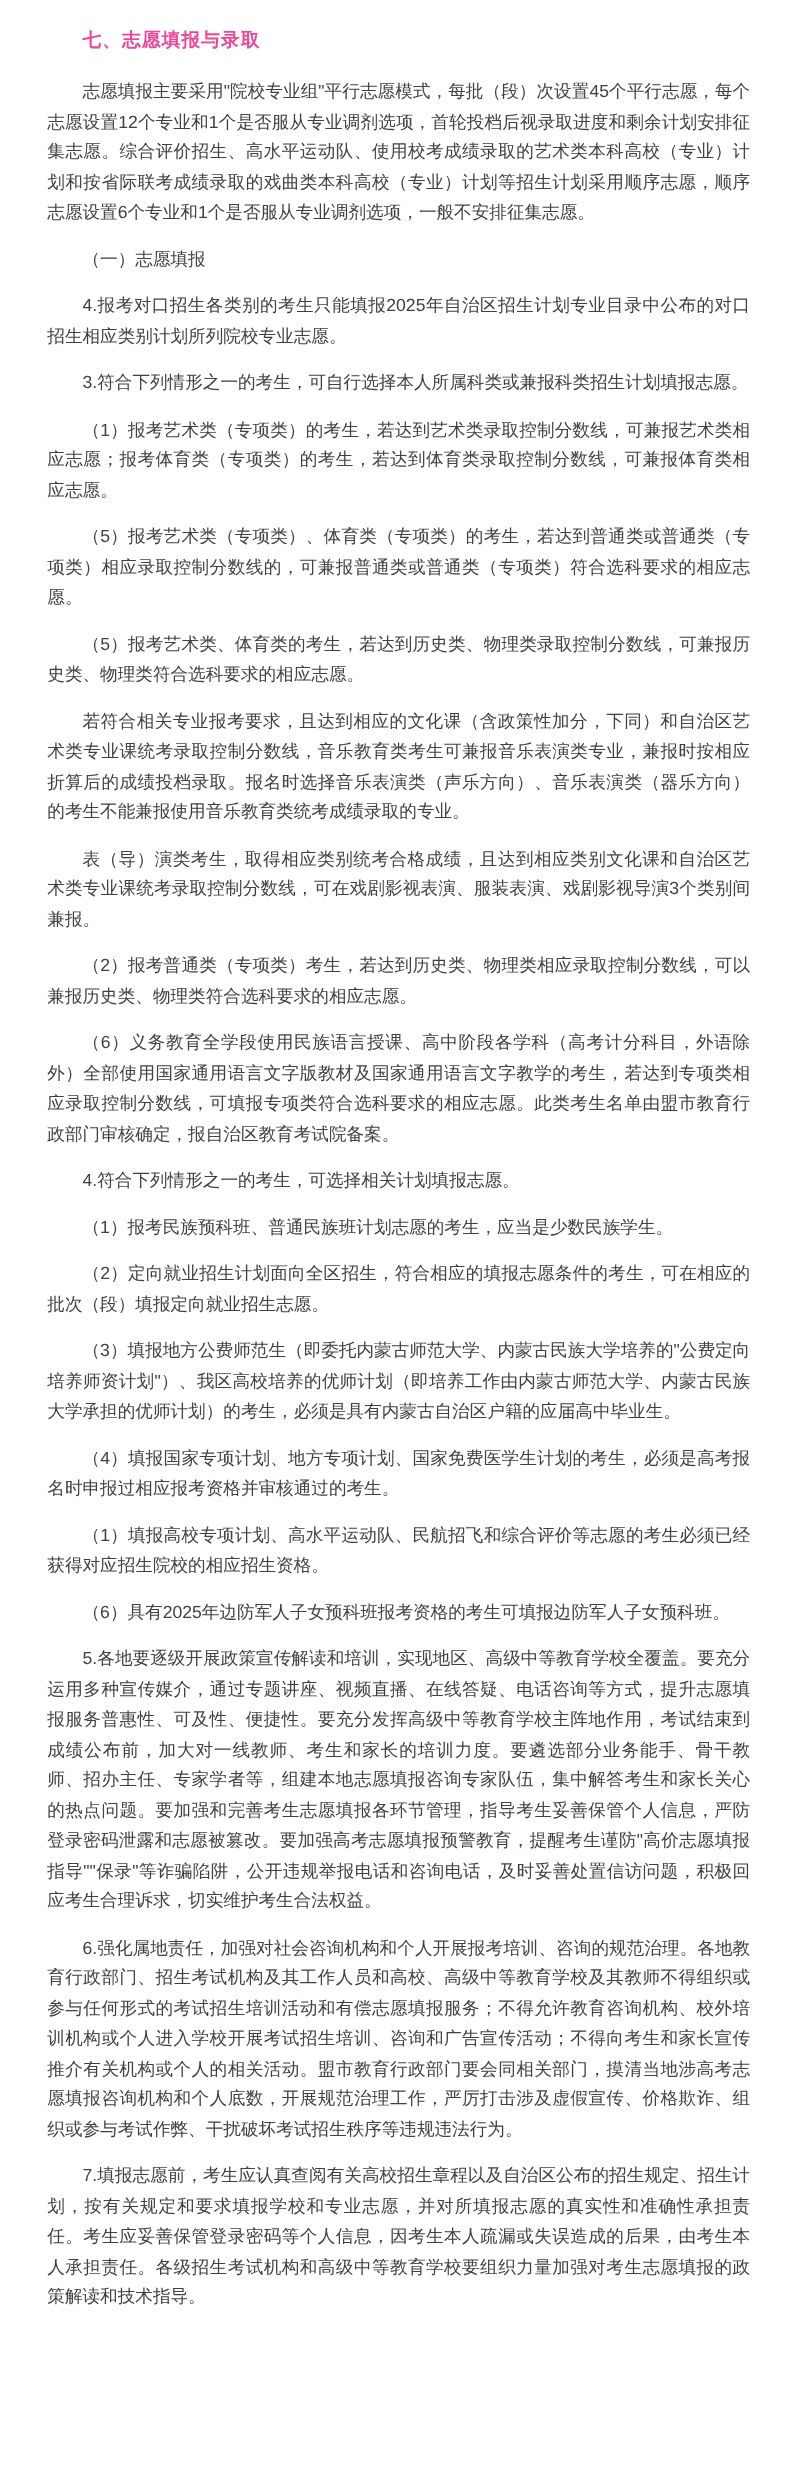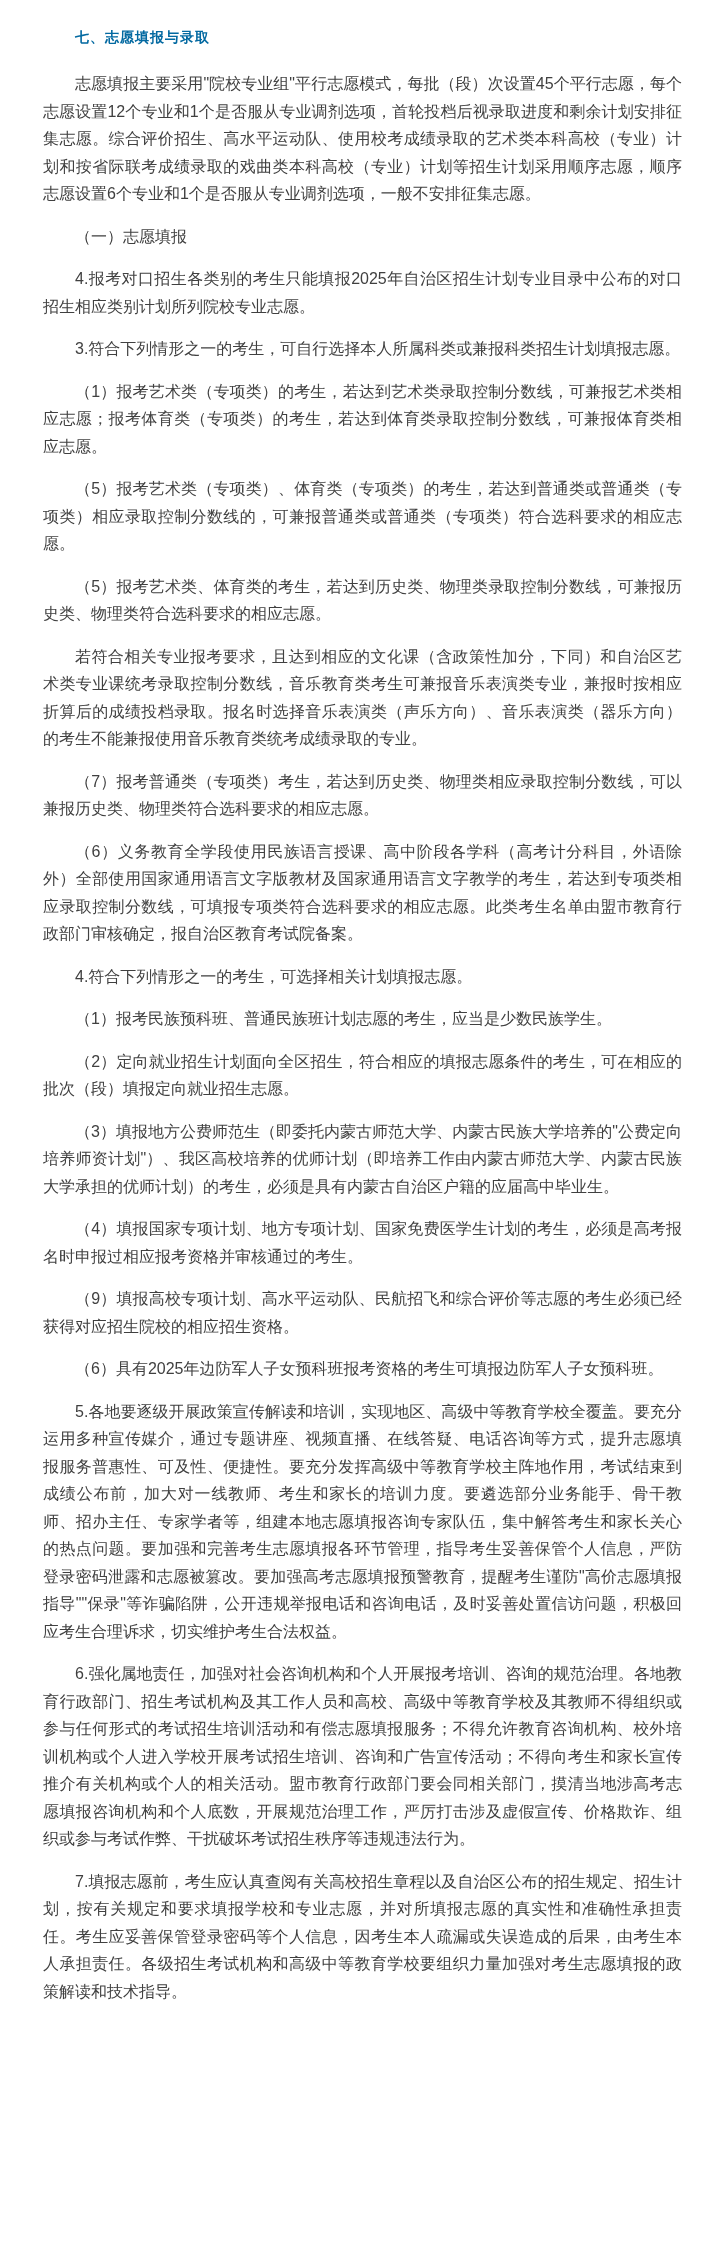--- a/index.html
+++ b/index.html
@@ -13,24 +13,24 @@
     overflow: hidden;
     font-family: "Liberation Sans", "DejaVu Sans", sans-serif;
   }
   .doc {
     box-sizing: border-box;
     width: 721px;
     padding: 29px 39px 0 43px;
   }
   .doc-title {
     margin: 0 0 25px 32px;
-    font-size: 14px;
+    font-size: 17px;
     line-height: 16px;
     font-weight: 700;
-    color: #0369a1;
+    color: #ec4899;
     letter-spacing: 1px;
   }
   .doc-body p {
     margin: 15px 0 0 0;
     font-size: 16px;
     line-height: 27.5px;
     color: #404040;
     text-align: justify;
     text-justify: inter-ideograph;
     text-indent: 32px;
@@ -44,26 +44,27 @@
   <h2 class="doc-title">七、志愿填报与录取</h2>
   <div class="doc-body">
       <p>志愿填报主要采用"院校专业组"平行志愿模式，每批（段）次设置45个平行志愿，每个志愿设置12个专业和1个是否服从专业调剂选项，首轮投档后视录取进度和剩余计划安排征集志愿。综合评价招生、高水平运动队、使用校考成绩录取的艺术类本科高校（专业）计划和按省际联考成绩录取的戏曲类本科高校（专业）计划等招生计划采用顺序志愿，顺序志愿设置6个专业和1个是否服从专业调剂选项，一般不安排征集志愿。</p>
       <p>（一）志愿填报</p>
       <p>4.报考对口招生各类别的考生只能填报2025年自治区招生计划专业目录中公布的对口招生相应类别计划所列院校专业志愿。</p>
       <p>3.符合下列情形之一的考生，可自行选择本人所属科类或兼报科类招生计划填报志愿。</p>
       <p>（1）报考艺术类（专项类）的考生，若达到艺术类录取控制分数线，可兼报艺术类相应志愿；报考体育类（专项类）的考生，若达到体育类录取控制分数线，可兼报体育类相应志愿。</p>
       <p>（5）报考艺术类（专项类）、体育类（专项类）的考生，若达到普通类或普通类（专项类）相应录取控制分数线的，可兼报普通类或普通类（专项类）符合选科要求的相应志愿。</p>
       <p>（5）报考艺术类、体育类的考生，若达到历史类、物理类录取控制分数线，可兼报历史类、物理类符合选科要求的相应志愿。</p>
       <p>若符合相关专业报考要求，且达到相应的文化课（含政策性加分，下同）和自治区艺术类专业课统考录取控制分数线，音乐教育类考生可兼报音乐表演类专业，兼报时按相应折算后的成绩投档录取。报名时选择音乐表演类（声乐方向）、音乐表演类（器乐方向）的考生不能兼报使用音乐教育类统考成绩录取的专业。</p>
-      <p>（7）报考普通类（专项类）考生，若达到历史类、物理类相应录取控制分数线，可以兼报历史类、物理类符合选科要求的相应志愿。</p>
+      <p>表（导）演类考生，取得相应类别统考合格成绩，且达到相应类别文化课和自治区艺术类专业课统考录取控制分数线，可在戏剧影视表演、服装表演、戏剧影视导演3个类别间兼报。</p>
+      <p>（2）报考普通类（专项类）考生，若达到历史类、物理类相应录取控制分数线，可以兼报历史类、物理类符合选科要求的相应志愿。</p>
       <p>（6）义务教育全学段使用民族语言授课、高中阶段各学科（高考计分科目，外语除外）全部使用国家通用语言文字版教材及国家通用语言文字教学的考生，若达到专项类相应录取控制分数线，可填报专项类符合选科要求的相应志愿。此类考生名单由盟市教育行政部门审核确定，报自治区教育考试院备案。</p>
       <p>4.符合下列情形之一的考生，可选择相关计划填报志愿。</p>
       <p>（1）报考民族预科班、普通民族班计划志愿的考生，应当是少数民族学生。</p>
       <p>（2）定向就业招生计划面向全区招生，符合相应的填报志愿条件的考生，可在相应的批次（段）填报定向就业招生志愿。</p>
       <p>（3）填报地方公费师范生（即委托内蒙古师范大学、内蒙古民族大学培养的"公费定向培养师资计划"）、我区高校培养的优师计划（即培养工作由内蒙古师范大学、内蒙古民族大学承担的优师计划）的考生，必须是具有内蒙古自治区户籍的应届高中毕业生。</p>
       <p>（4）填报国家专项计划、地方专项计划、国家免费医学生计划的考生，必须是高考报名时申报过相应报考资格并审核通过的考生。</p>
-      <p>（9）填报高校专项计划、高水平运动队、民航招飞和综合评价等志愿的考生必须已经获得对应招生院校的相应招生资格。</p>
+      <p>（1）填报高校专项计划、高水平运动队、民航招飞和综合评价等志愿的考生必须已经获得对应招生院校的相应招生资格。</p>
       <p>（6）具有2025年边防军人子女预科班报考资格的考生可填报边防军人子女预科班。</p>
       <p>5.各地要逐级开展政策宣传解读和培训，实现地区、高级中等教育学校全覆盖。要充分运用多种宣传媒介，通过专题讲座、视频直播、在线答疑、电话咨询等方式，提升志愿填报服务普惠性、可及性、便捷性。要充分发挥高级中等教育学校主阵地作用，考试结束到成绩公布前，加大对一线教师、考生和家长的培训力度。要遴选部分业务能手、骨干教师、招办主任、专家学者等，组建本地志愿填报咨询专家队伍，集中解答考生和家长关心的热点问题。要加强和完善考生志愿填报各环节管理，指导考生妥善保管个人信息，严防登录密码泄露和志愿被篡改。要加强高考志愿填报预警教育，提醒考生谨防"高价志愿填报指导""保录"等诈骗陷阱，公开违规举报电话和咨询电话，及时妥善处置信访问题，积极回应考生合理诉求，切实维护考生合法权益。</p>
       <p>6.强化属地责任，加强对社会咨询机构和个人开展报考培训、咨询的规范治理。各地教育行政部门、招生考试机构及其工作人员和高校、高级中等教育学校及其教师不得组织或参与任何形式的考试招生培训活动和有偿志愿填报服务；不得允许教育咨询机构、校外培训机构或个人进入学校开展考试招生培训、咨询和广告宣传活动；不得向考生和家长宣传推介有关机构或个人的相关活动。盟市教育行政部门要会同相关部门，摸清当地涉高考志愿填报咨询机构和个人底数，开展规范治理工作，严厉打击涉及虚假宣传、价格欺诈、组织或参与考试作弊、干扰破坏考试招生秩序等违规违法行为。</p>
       <p>7.填报志愿前，考生应认真查阅有关高校招生章程以及自治区公布的招生规定、招生计划，按有关规定和要求填报学校和专业志愿，并对所填报志愿的真实性和准确性承担责任。考生应妥善保管登录密码等个人信息，因考生本人疏漏或失误造成的后果，由考生本人承担责任。各级招生考试机构和高级中等教育学校要组织力量加强对考生志愿填报的政策解读和技术指导。</p>
     </div>
 </div>
 
 </body></html>

